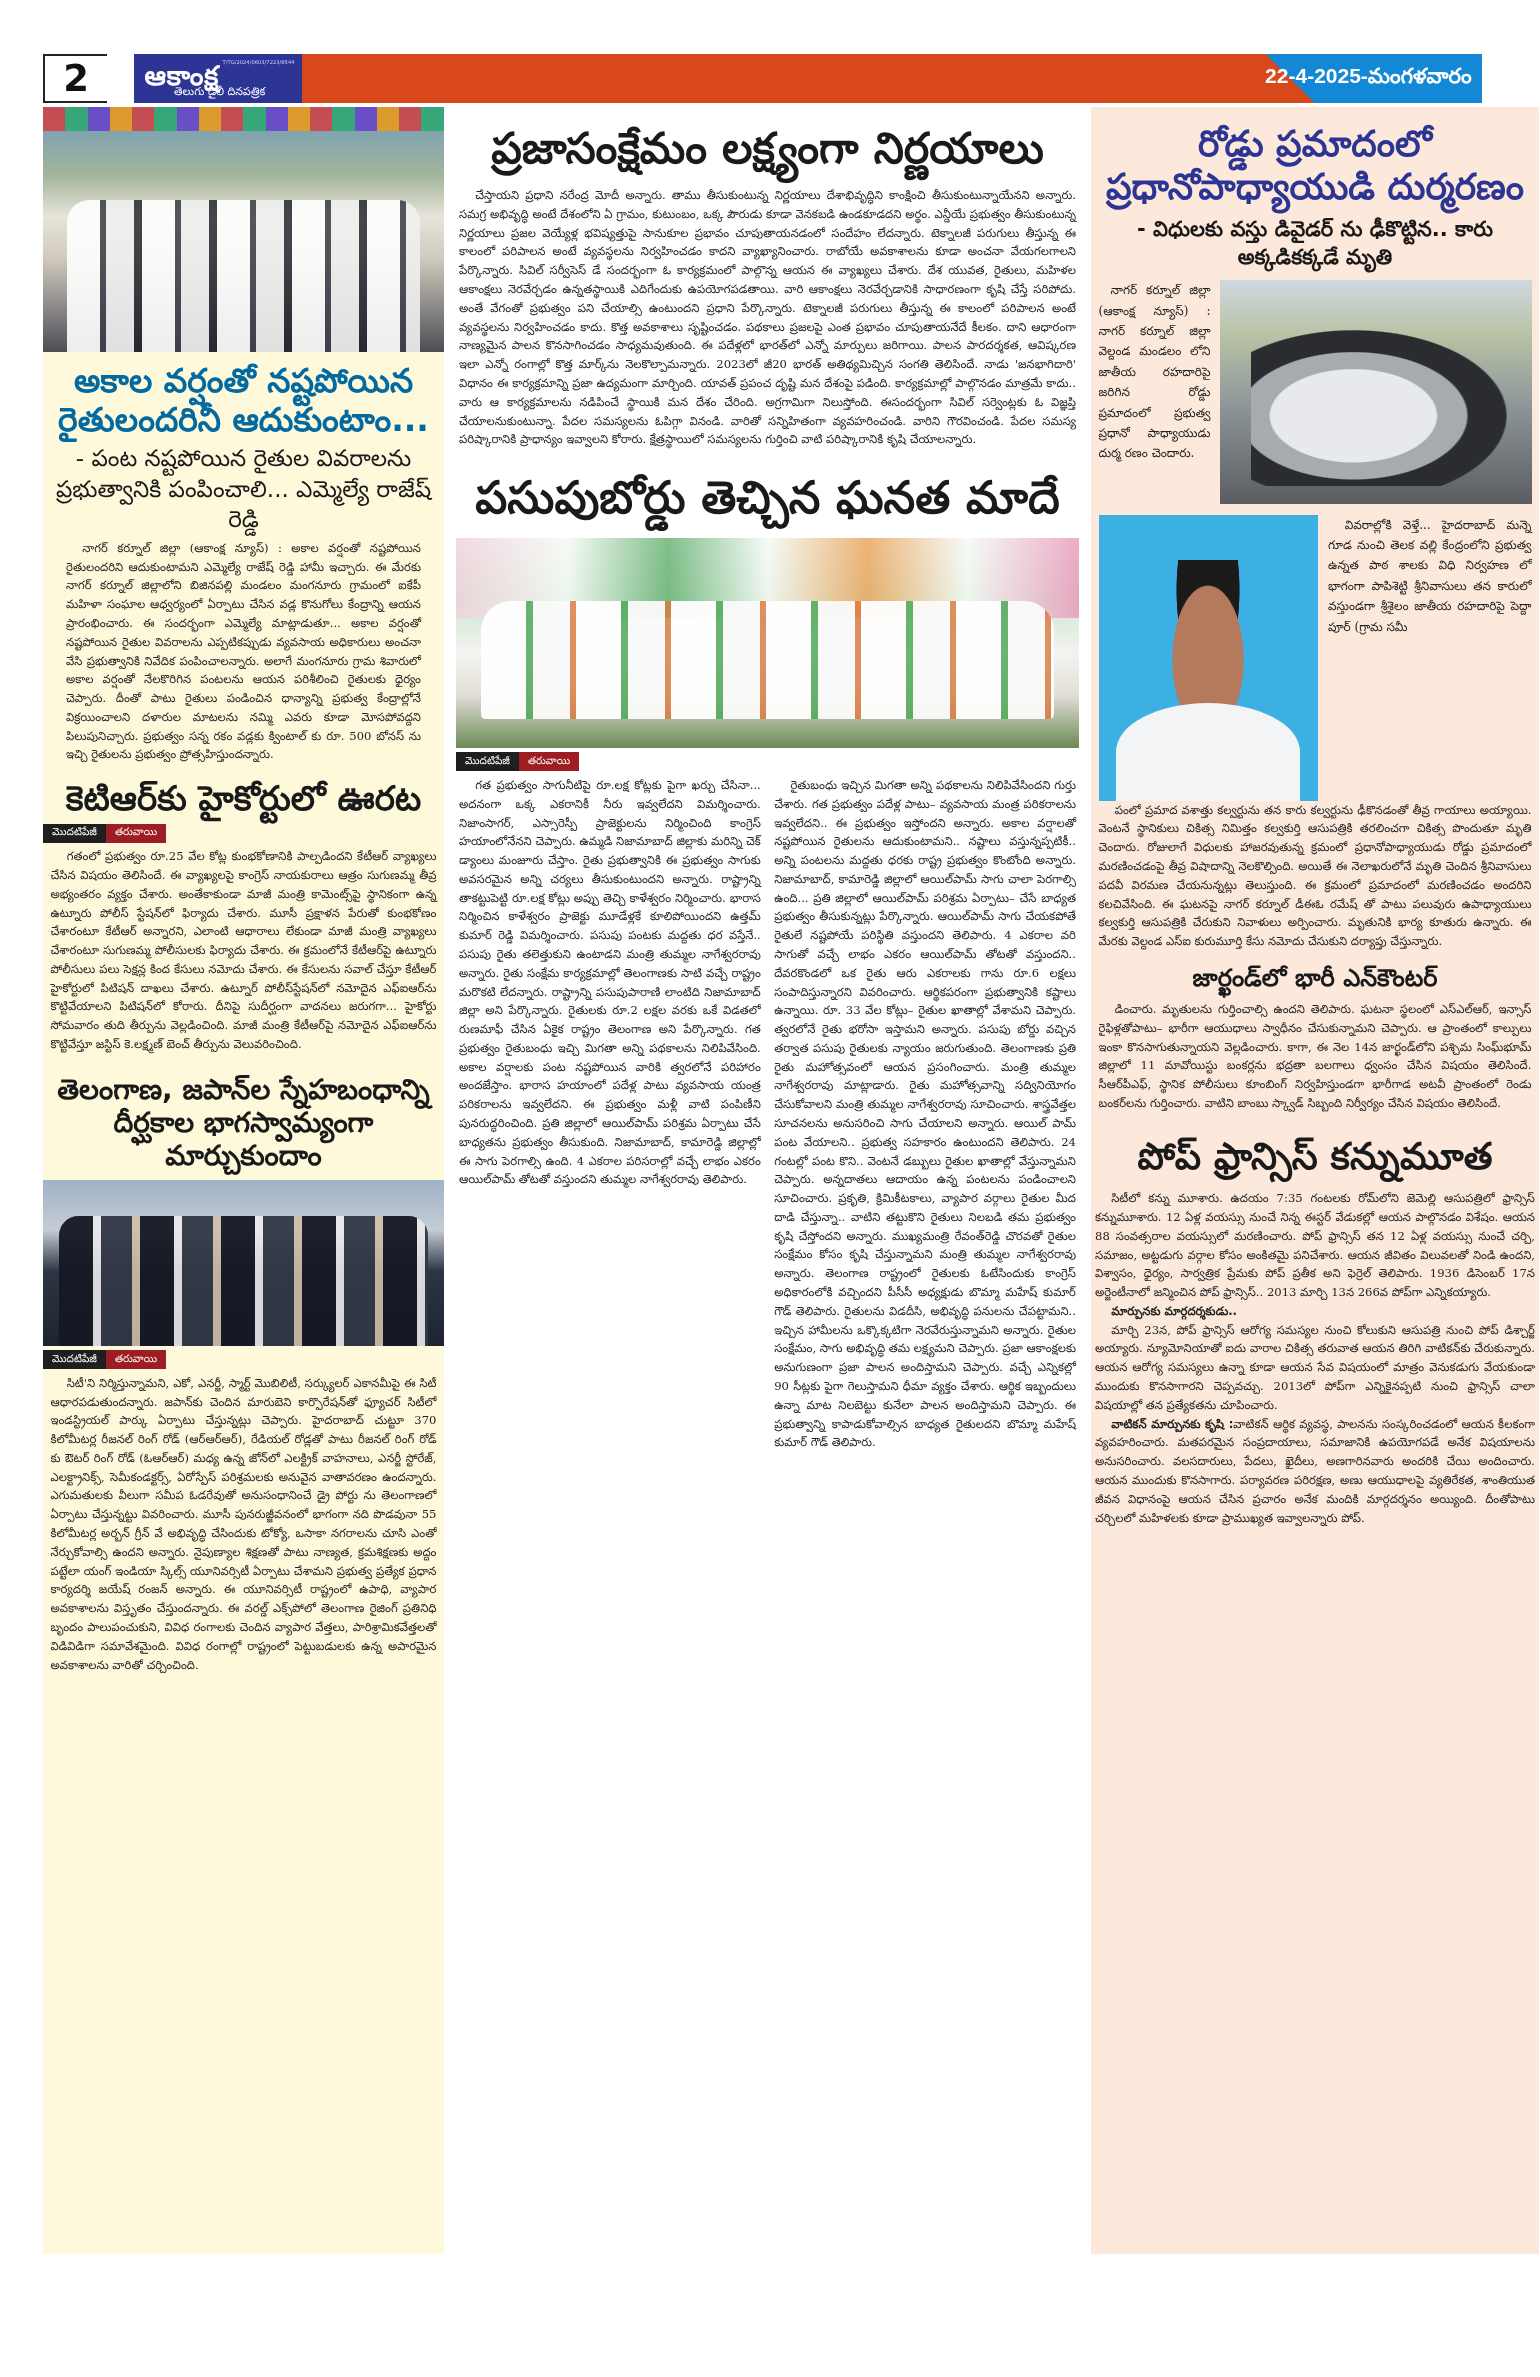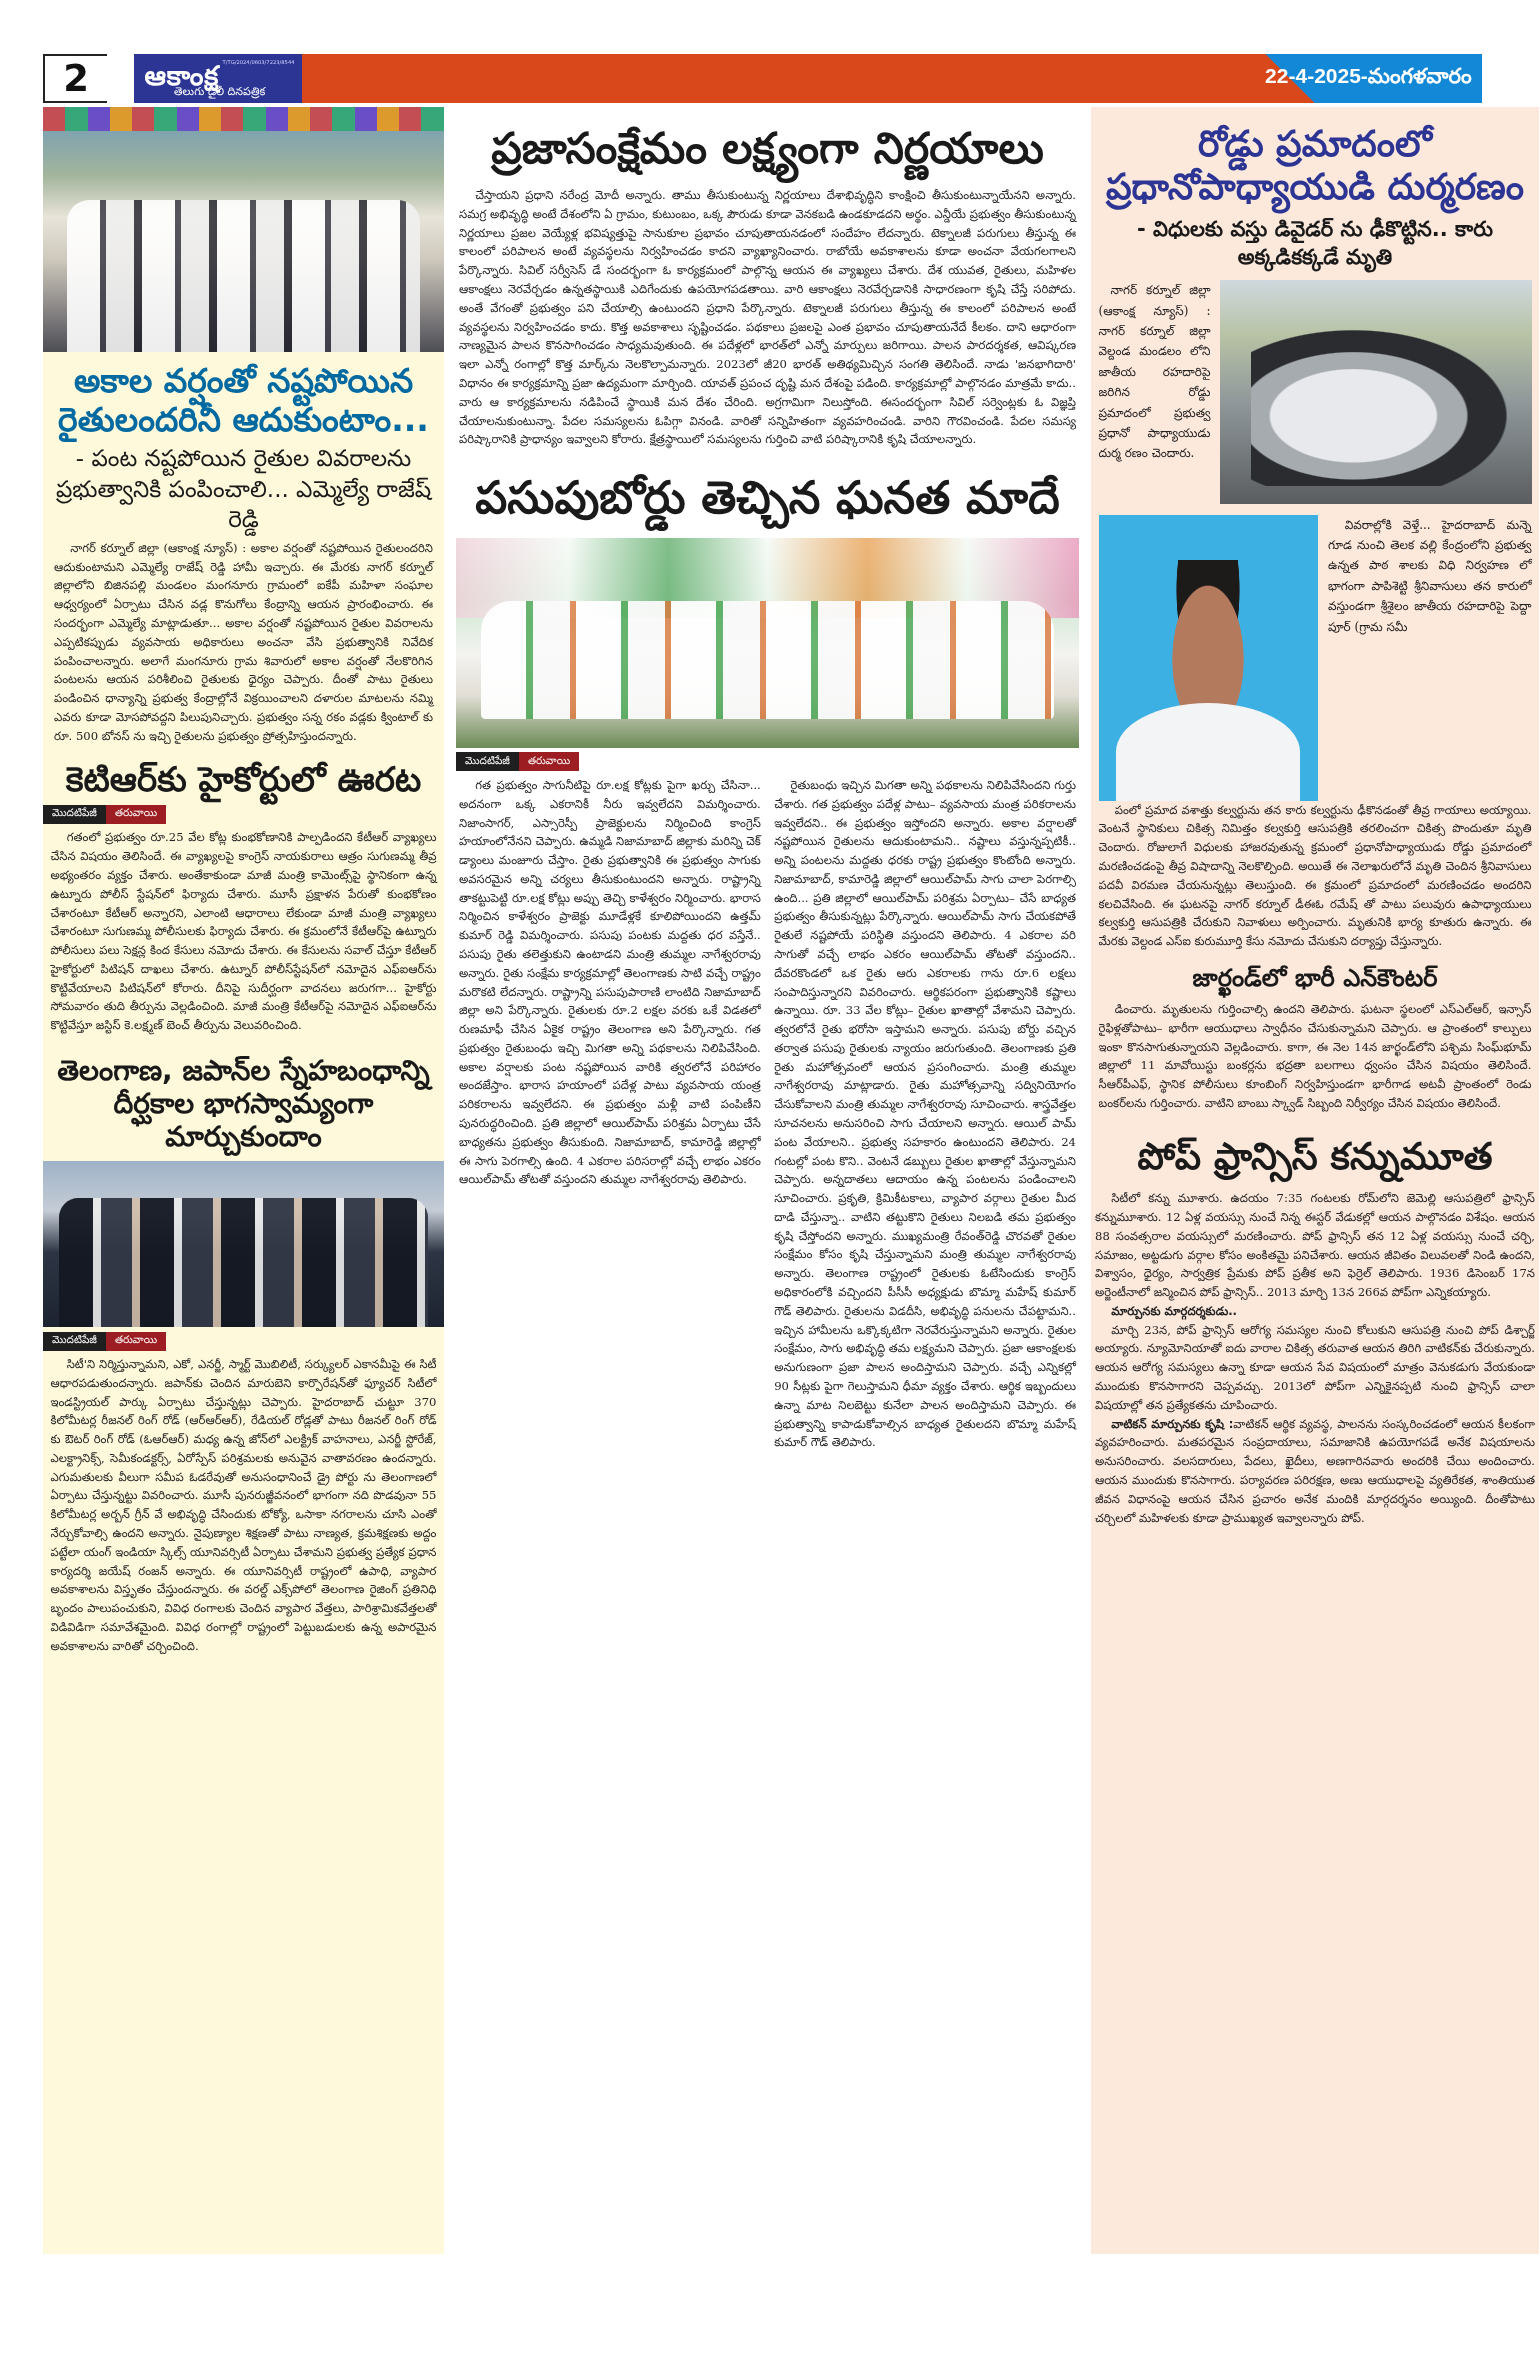--- a/index.html
+++ b/index.html
@@ -63,21 +63,21 @@
     <div class="bar-blue"></div>
     <span class="date">22-4-2025-మంగళవారం</span>
   </div>
 </div>
 
 <div class="col col-left">
   <div class="photo photo-rally photo-people" style="height:245px;"></div>
 
   <h2 class="headline" style="font-size:33px;color:#0369a1;margin:10.4px 6px 3px;">అకాల వర్షంతో నష్టపోయిన రైతులందరినీ ఆదుకుంటాం...</h2>
   <p class="sub" style="font-size:23px;margin:0 7.5px 4.5px;">- పంట నష్టపోయిన రైతుల వివరాలను ప్రభుత్వానికి పంపించాలి... ఎమ్మెల్యే రాజేష్ రెడ్డి</p>
-  <div class="body" style="padding:0 11px;">
+  <div class="body" style="padding:0 23px;">
       <p>నాగర్ కర్నూల్ జిల్లా (ఆకాంక్ష న్యూస్) : అకాల వర్షంతో నష్టపోయిన రైతులందరిని ఆదుకుంటామని ఎమ్మెల్యే రాజేష్ రెడ్డి హామీ ఇచ్చారు. ఈ మేరకు నాగర్ కర్నూల్ జిల్లాలోని బిజినపల్లి మండలం మంగనూరు గ్రామంలో ఐకేపీ మహిళా సంఘాల ఆధ్వర్యంలో ఏర్పాటు చేసిన వడ్ల కొనుగోలు కేంద్రాన్ని ఆయన ప్రారంభించారు. ఈ సందర్భంగా ఎమ్మెల్యే మాట్లాడుతూ... అకాల వర్షంతో నష్టపోయిన రైతుల వివరాలను ఎప్పటికప్పుడు వ్యవసాయ అధికారులు అంచనా వేసి ప్రభుత్వానికి నివేదిక పంపించాలన్నారు. అలాగే మంగనూరు గ్రామ శివారులో అకాల వర్షంతో నేలకొరిగిన పంటలను ఆయన పరిశీలించి రైతులకు ధైర్యం చెప్పారు. దీంతో పాటు రైతులు పండించిన ధాన్యాన్ని ప్రభుత్వ కేంద్రాల్లోనే విక్రయించాలని దళారుల మాటలను నమ్మి ఎవరు కూడా మోసపోవద్దని పిలుపునిచ్చారు. ప్రభుత్వం సన్న రకం వడ్లకు క్వింటాల్ కు రూ. 500 బోనస్ ను ఇచ్చి రైతులను ప్రభుత్వం ప్రోత్సహిస్తుందన్నారు.</p>
     </div>
 
   <h2 class="headline" style="font-size:34px;margin:13.4px 4.5px 1.5px;">కెటిఆర్‌కు హైకోర్టులో ఊరట</h2>
   <div style="padding:0 0;">
     <span class="cont-tag">
         <span class="a">మొదటిపేజీ</span>
         <span class="b">తరువాయి</span>
       </span>
   </div>

